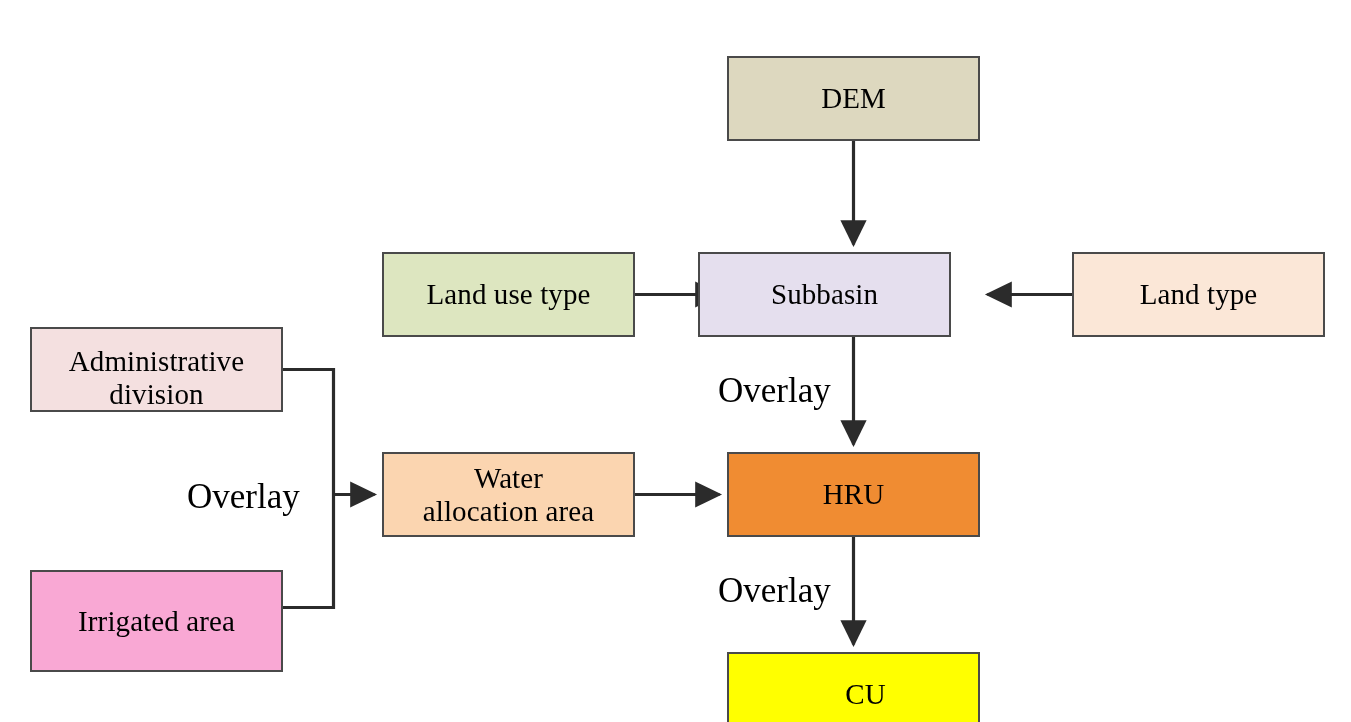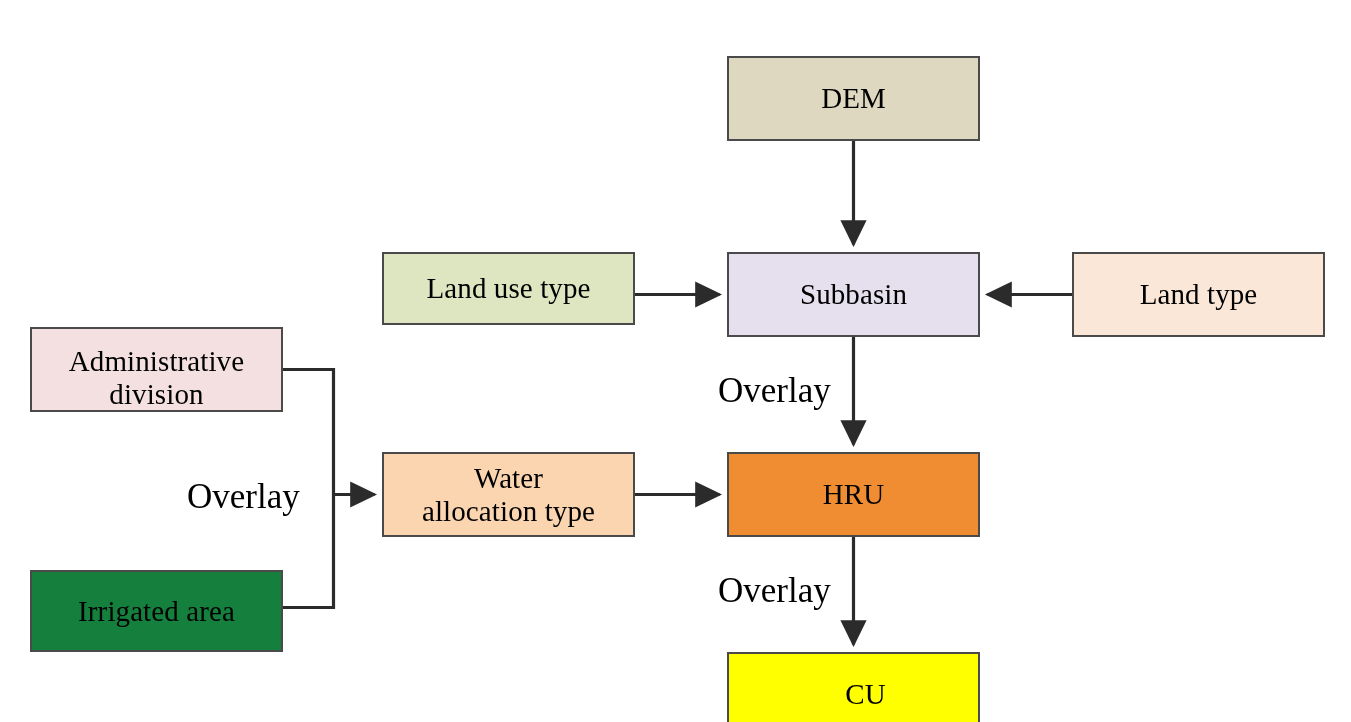--- a/index.html
+++ b/index.html
@@ -93,47 +93,47 @@
 
     <g>
       <line x1="853.5" y1="503" x2="853.5" y2="610.5" stroke="#2b2b2b" stroke-width="3.2" marker-end="url(#arrowhead)"></line>
     </g>
   </svg>
 
   <div class="node" style="left:727px; top:22px; width:253px; height:85px; background:#ddd8bf;">
     <span class="lbl">DEM</span>
   </div>
 
-  <div class="node" style="left:382px; top:218px; width:253px; height:73px; background:#dde6c0;">
+  <div class="node" style="left:382px; top:218px; width:253px; height:85px; background:#dde6c0;">
     <span class="lbl">Land use type</span>
   </div>
 
-  <div class="node" style="left:727px; top:218px; width:253px; height:85px; background:#e5dfee;">
+  <div class="node" style="left:698px; top:218px; width:253px; height:85px; background:#e5dfee;">
     <span class="lbl">Subbasin</span>
   </div>
 
   <div class="node" style="left:1072px; top:218px; width:253px; height:85px; background:#fbe7d7;">
     <span class="lbl">Land type</span>
   </div>
 
   <div class="node" style="left:30px; top:293px; width:253px; height:85px; background:#f4e0e0;align-items:flex-end;">
     <span class="lbl">Administrative
 division</span>
   </div>
 
   <div class="node" style="left:382px; top:418px; width:253px; height:85px; background:#fbd5b0;">
     <span class="lbl">Water
-allocation type</span>
+allocation area</span>
   </div>
 
   <div class="node" style="left:727px; top:418px; width:253px; height:85px; background:#f08c32;">
     <span class="lbl">HRU</span>
   </div>
 
-  <div class="node" style="left:30px; top:536px; width:253px; height:82px; background:#15803d;">
+  <div class="node" style="left:30px; top:536px; width:253px; height:102px; background:#f9a8d4;">
     <span class="lbl">Irrigated area</span>
   </div>
 
   <div class="node" style="left:727px; top:618px; width:253px; height:85px; background:#ffff00;padding-left:24px;">
     <span class="lbl">CU</span>
   </div>
 
   <div class="edge-label" style="left:187px; top:443px;">Overlay</div>
 
   <div class="edge-label" style="left:718px; top:337px;">Overlay</div>

